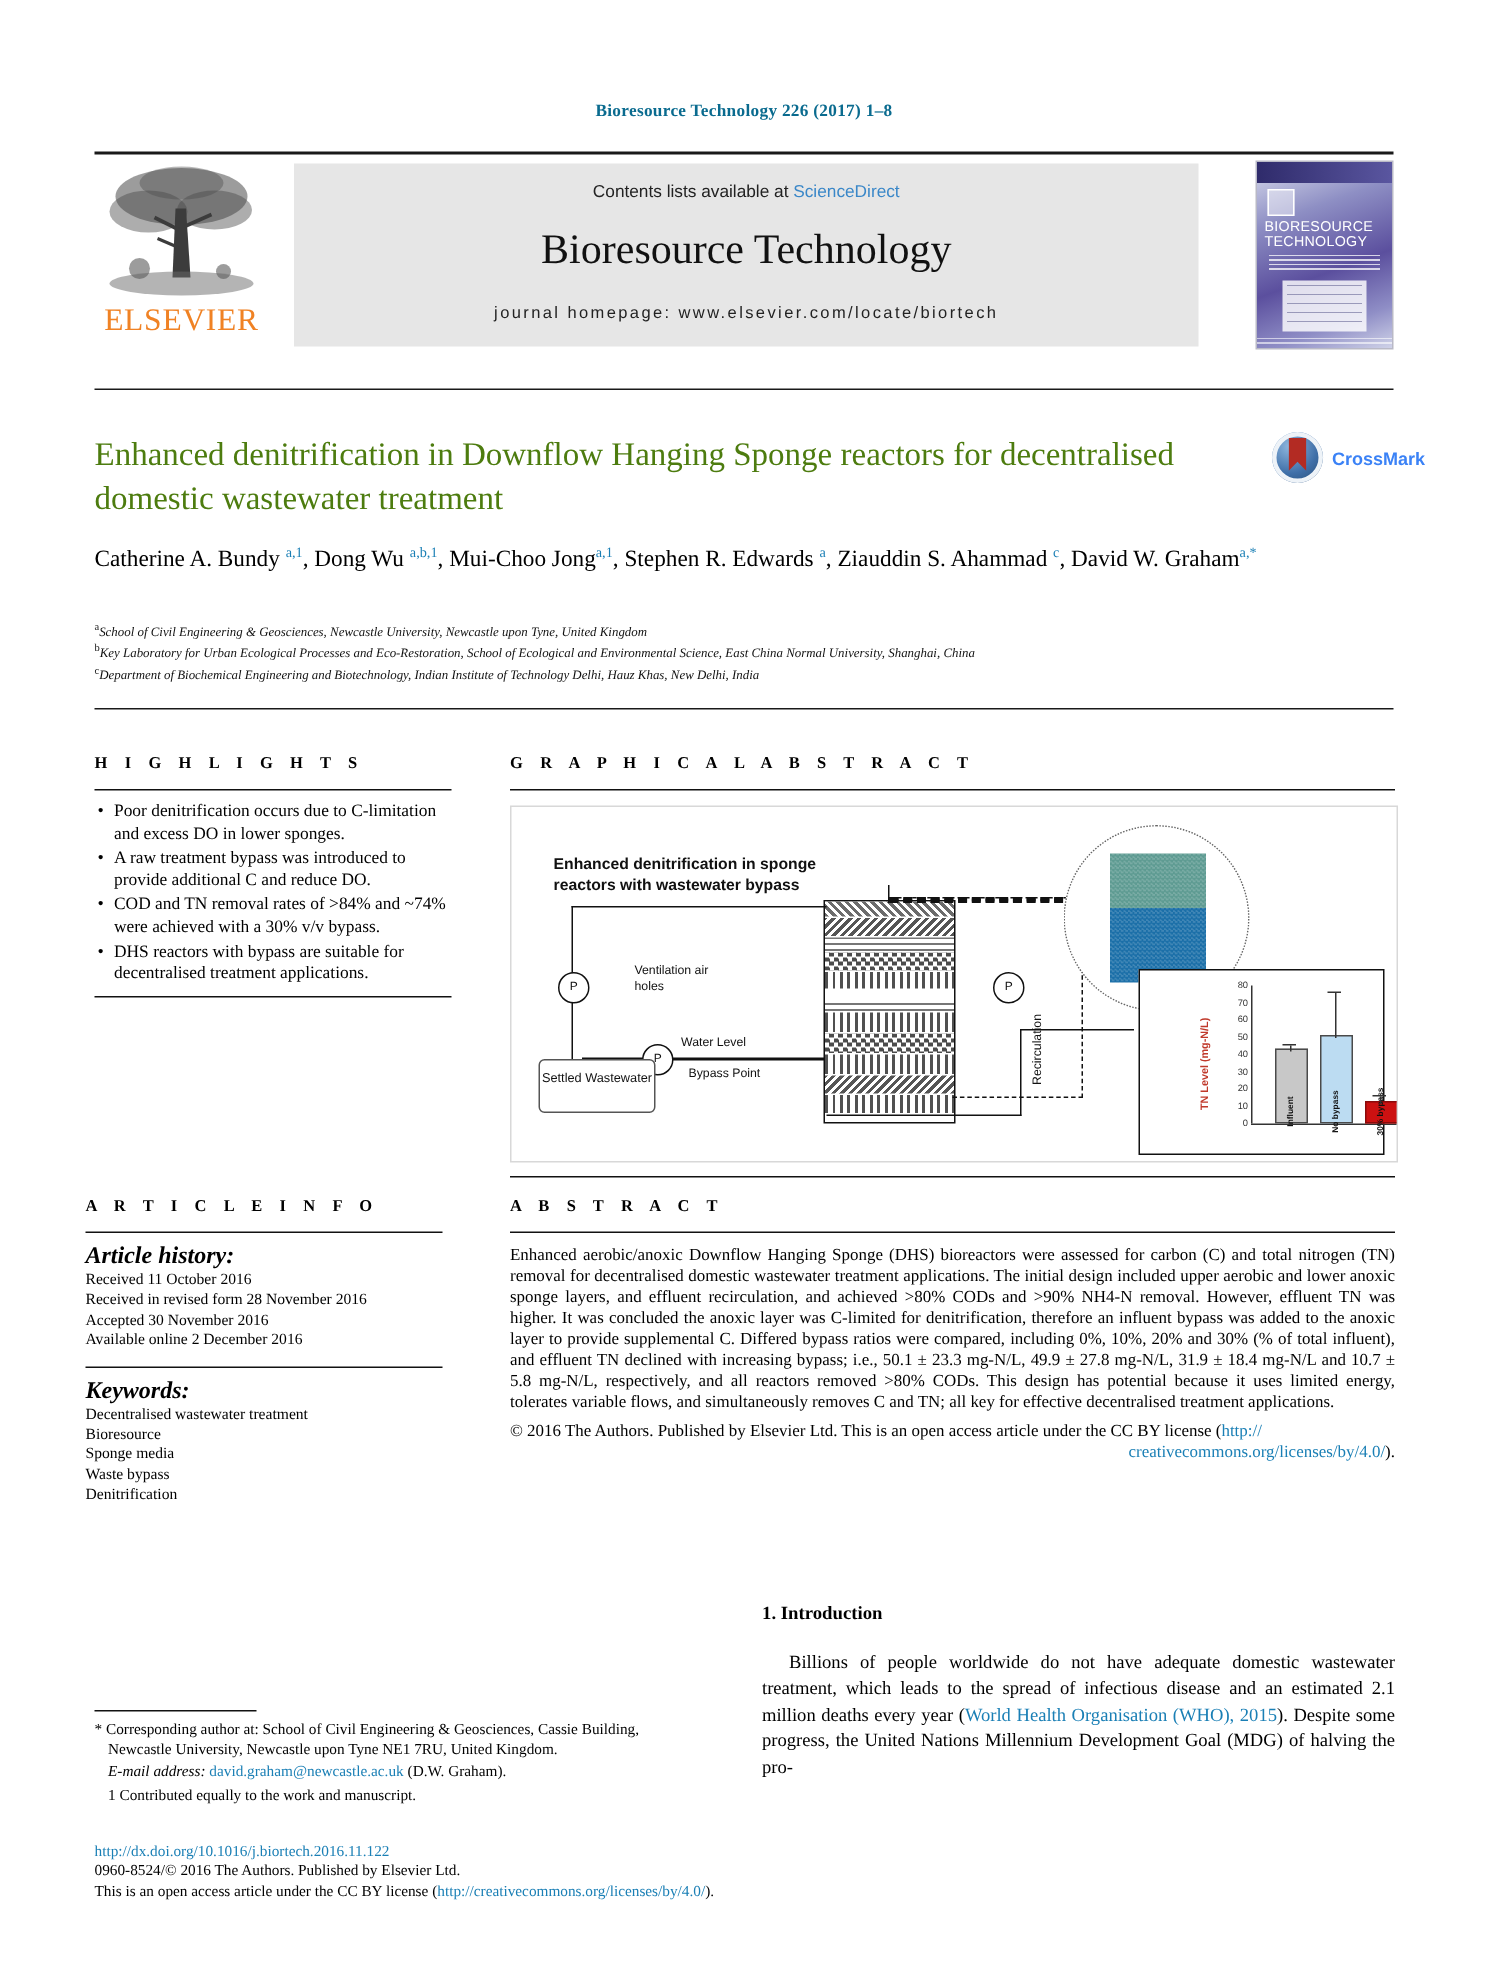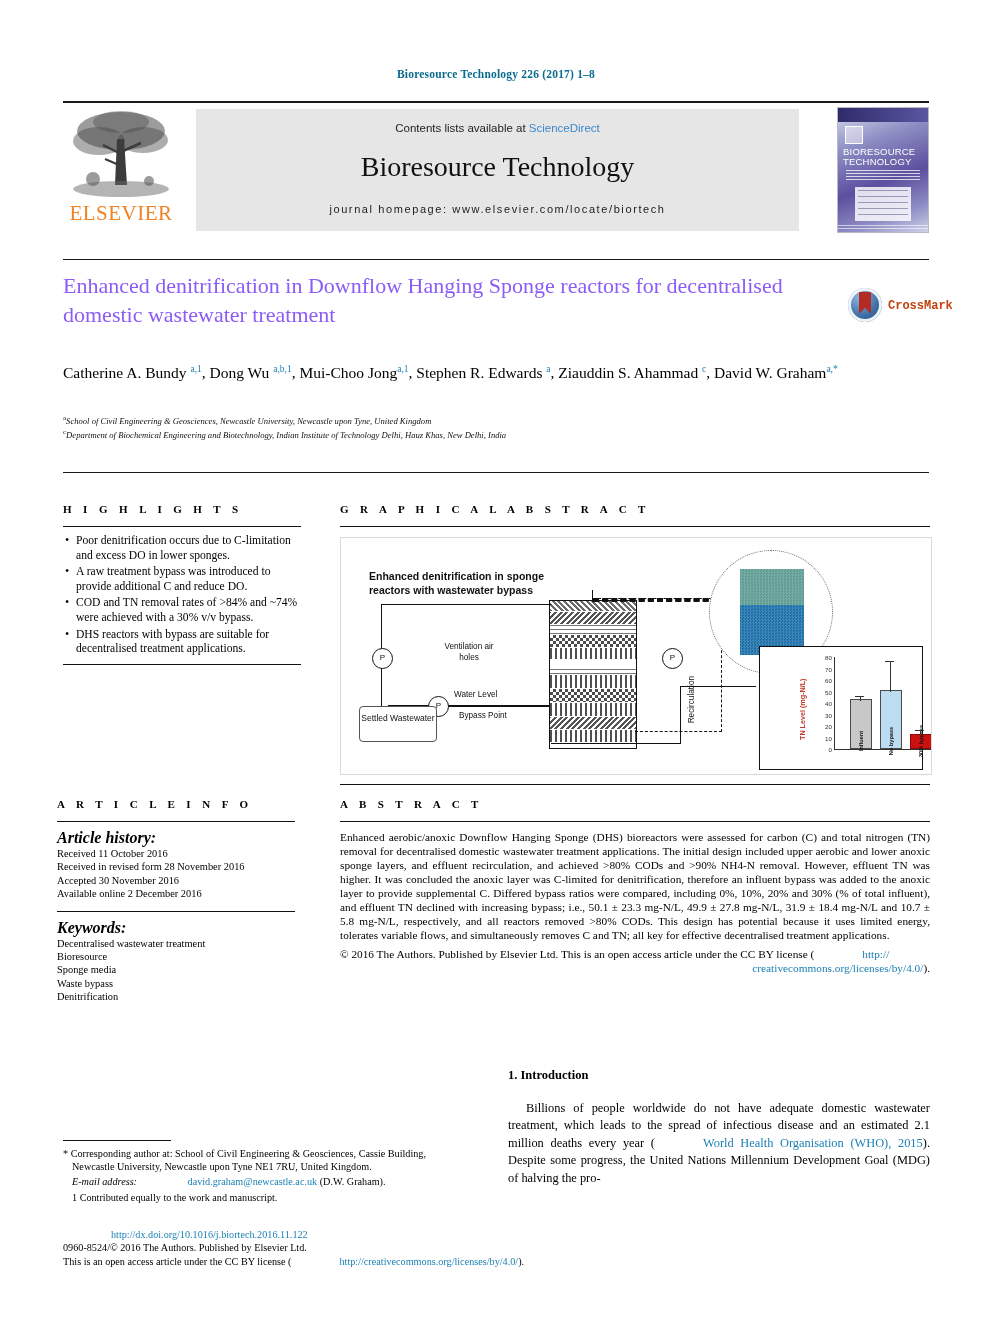--- a/index.html
+++ b/index.html
@@ -132,48 +132,48 @@
   }
 
   
   .title-rule {
     position: absolute;
     left: 63px; top: 259px; width: 866px;
     border-top: 1px solid #1a1a1a;
   }
   .article-title {
     position: absolute;
-    left: 63px; top: 271px; width: 730px;
+    left: 63px; top: 288px; width: 730px;
     font-family: "Liberation Serif", serif;
     font-size: 22px;
     line-height: 29px;
-    color: #8b5cf6;
+    color: #4d7c0f;
   }
   .crossmark {
     position: absolute;
     left: 848px; top: 288px;
     width: 86px; height: 36px;
   }
   .crossmark-circle {
     position: absolute; left: 0; top: 0; width: 34px; height: 34px;
     border-radius: 50%;
     background: radial-gradient(circle at 35% 28%, #8fb8e0 0%, #3f6fa8 55%, #24486e 100%);
     box-shadow: inset 0 0 0 3px #eef3f8;
   }
   .crossmark-flag {
     position: absolute; left: 11px; top: 4px; width: 12px; height: 22px;
     background: #b32b23;
     clip-path: polygon(0 0, 100% 0, 100% 100%, 50% 72%, 0 100%);
   }
   .crossmark-label {
     position: absolute; left: 40px; top: 11px;
-    font-family: Liberation Mono, monospace;
+    font-family: Liberation Sans, sans-serif;
     font-weight: bold;
     font-size: 12px;
-    color: #c2410c;
+    color: #3b82f6;
   }
   .authors {
     position: absolute;
     left: 63px; top: 358px; width: 868px;
     font-family: "Liberation Serif", serif;
     font-size: 15.5px;
     line-height: 22px;
   }
   .authors sup { color: #1a7fb5; font-size: 9.5px; }
   .affils {
@@ -312,21 +312,21 @@
     box-sizing: border-box;
     color: #111;
   }
   .ga-lbl {
     position: absolute;
     font-family: "Liberation Sans", sans-serif;
     font-size: 8.2px;
     line-height: 10.5px;
     color: #111;
   }
-  .ga-vent { left: 94px; top: 104px; width: 68px; text-align: center; }
+  .ga-vent { left: 82px; top: 104px; width: 68px; text-align: left; }
   .ga-water { left: 113px; top: 152px; width: 76px; }
   .ga-bypass { left: 118px; top: 173px; width: 70px; }
   .ga-recirc {
     left: 346px; top: 138px;
     writing-mode: vertical-rl;
     transform: rotate(180deg);
   }
   .ga-pump {
     position: absolute;
     width: 19px; height: 19px;
@@ -411,21 +411,21 @@
     margin: 8px 0 0 0;
     font-family: "Liberation Serif", serif;
     font-size: 11.3px;
     line-height: 14px;
     text-align: justify;
   }
   .abstract .copy {
     margin-top: 5px;
     text-align: justify;
   }
-  .abstract a, .intro a, .footnotes a, .pub a { color: #1a7fb5; text-decoration: none; padding-left: 48px; }
+  .abstract a, .intro a, .footnotes a, .pub a { color: #1a7fb5; text-decoration: none; }
   .lic-line { display: block; text-align: right; }
 
   
   .intro {
     position: absolute; left: 508px; top: 1068px; width: 422px;
   }
   .intro h2 {
     margin: 0;
     font-family: "Liberation Serif", serif;
     font-weight: bold;
@@ -517,20 +517,21 @@
     <div class="crossmark-circle">
       <div class="crossmark-flag"></div>
     </div>
     <div class="crossmark-label">CrossMark</div>
   </div>
 
   <div class="authors">Catherine A. Bundy <sup>a,1</sup>, Dong Wu <sup>a,b,1</sup>, Mui-Choo Jong<sup>a,1</sup>, Stephen R. Edwards <sup>a</sup>, Ziauddin S. Ahammad <sup>c</sup>, David W. Graham<sup>a,*</sup></div>
 
   <div class="affils">
     <div><sup>a</sup><span>School of Civil Engineering &amp; Geosciences, Newcastle University, Newcastle upon Tyne, United Kingdom</span></div>
+    <div><sup>b</sup><span>Key Laboratory for Urban Ecological Processes and Eco-Restoration, School of Ecological and Environmental Science, East China Normal University, Shanghai, China</span></div>
     <div><sup>c</sup><span>Department of Biochemical Engineering and Biotechnology, Indian Institute of Technology Delhi, Hauz Khas, New Delhi, India</span></div>
   </div>
 
   <div class="block-rule"></div>
 
   <div class="highlights">
     <div class="sec-head">H I G H L I G H T S</div>
     <div class="rule-top"></div>
     <ul>
       <li>Poor denitrification occurs due to C-limitation and excess DO in lower sponges.</li>

